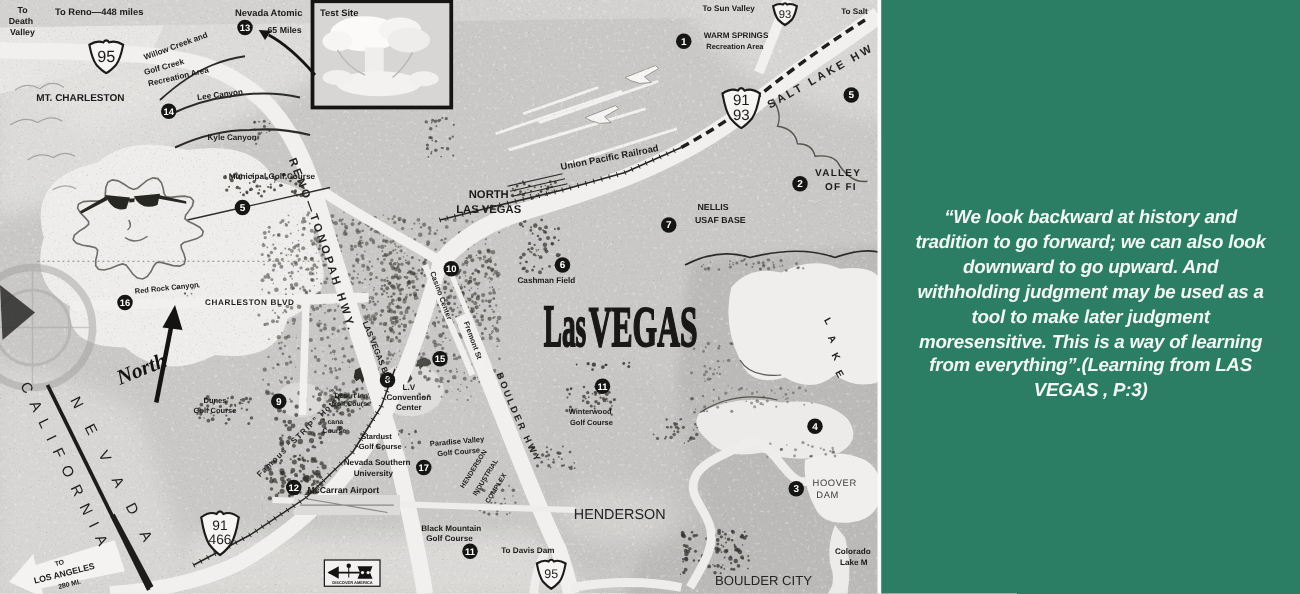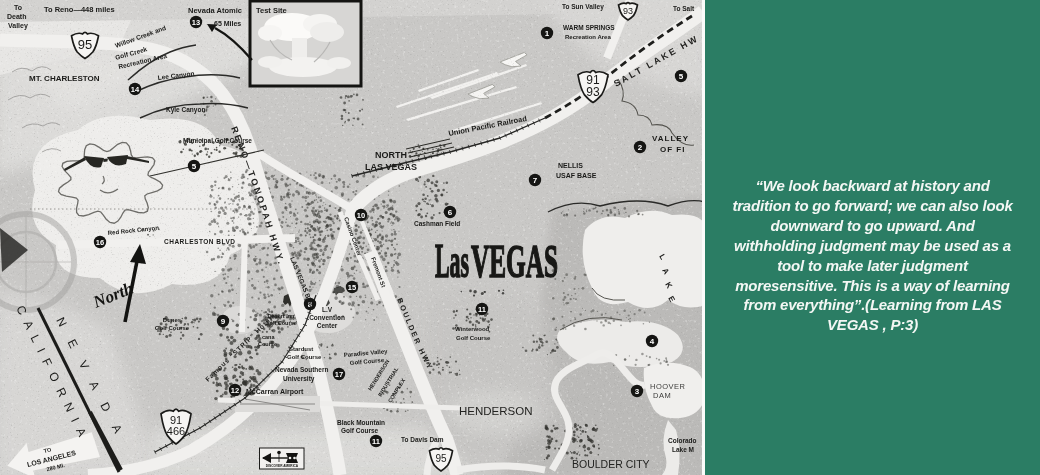--- a/index.html
+++ b/index.html
@@ -1,17 +1,17 @@
 <!DOCTYPE html>
 <html><head><meta charset="utf-8"><style>
 html,body{margin:0;padding:0;width:1040px;height:475px;overflow:hidden;background:#fff;}
 #wrap{position:relative;width:1040px;height:475px;}
 #map{position:absolute;left:0;top:0;width:705px;height:475px;}
 #panel{position:absolute;left:705px;top:0;width:335px;height:475px;background:#2b7d64;}
-#quote{position:absolute;left:712px;top:176px;width:321px;text-align:center;
+#quote{position:absolute;left:712px;top:164px;width:321px;text-align:center;
 font-family:"Liberation Sans",sans-serif;font-style:italic;font-weight:bold;
 font-size:15px;line-height:19.9px;letter-spacing:-0.2px;color:#f3f7f4;}
 </style></head><body>
 <div id="wrap">
 
 <div id="map">
 <svg width="705" height="475" viewBox="0 0 705 475" xmlns="http://www.w3.org/2000/svg" font-family="Liberation Sans, sans-serif">
 <defs>
 <filter id="blur8" x="-20%" y="-20%" width="140%" height="140%">
             <feGaussianBlur stdDeviation="8"></feGaussianBlur>

